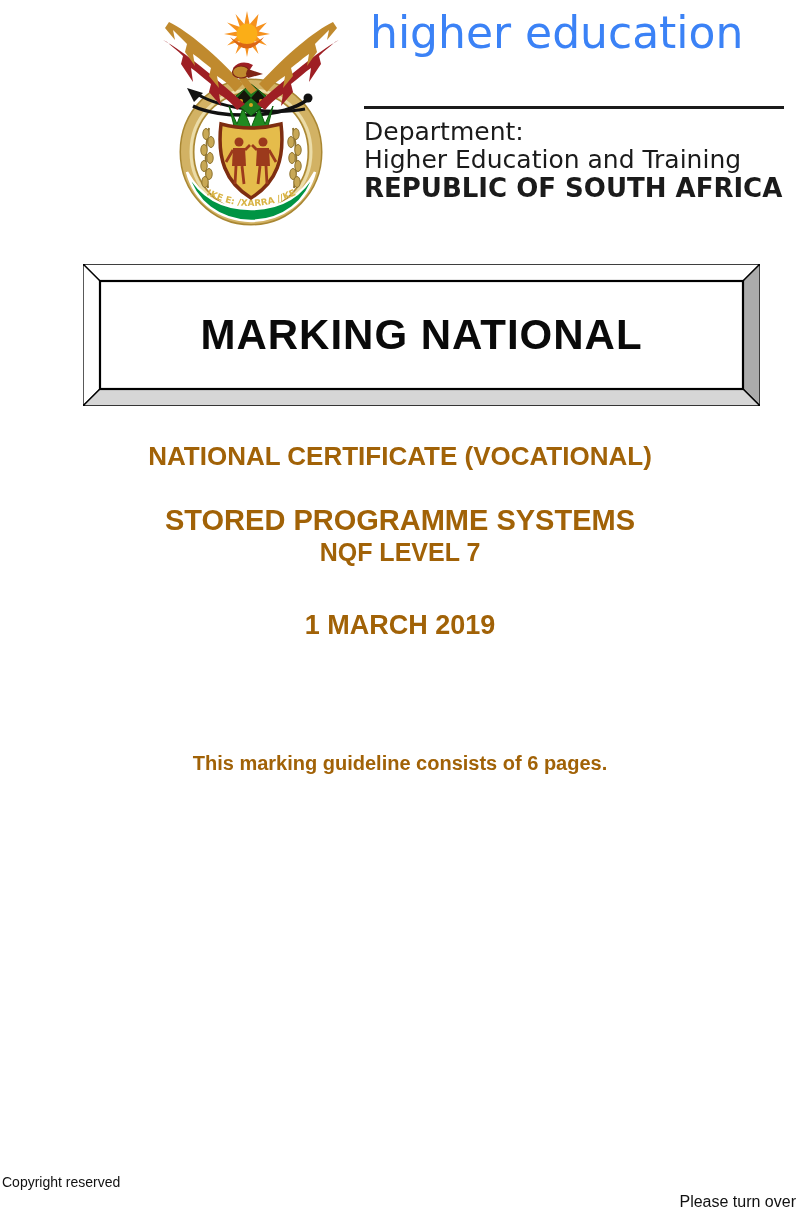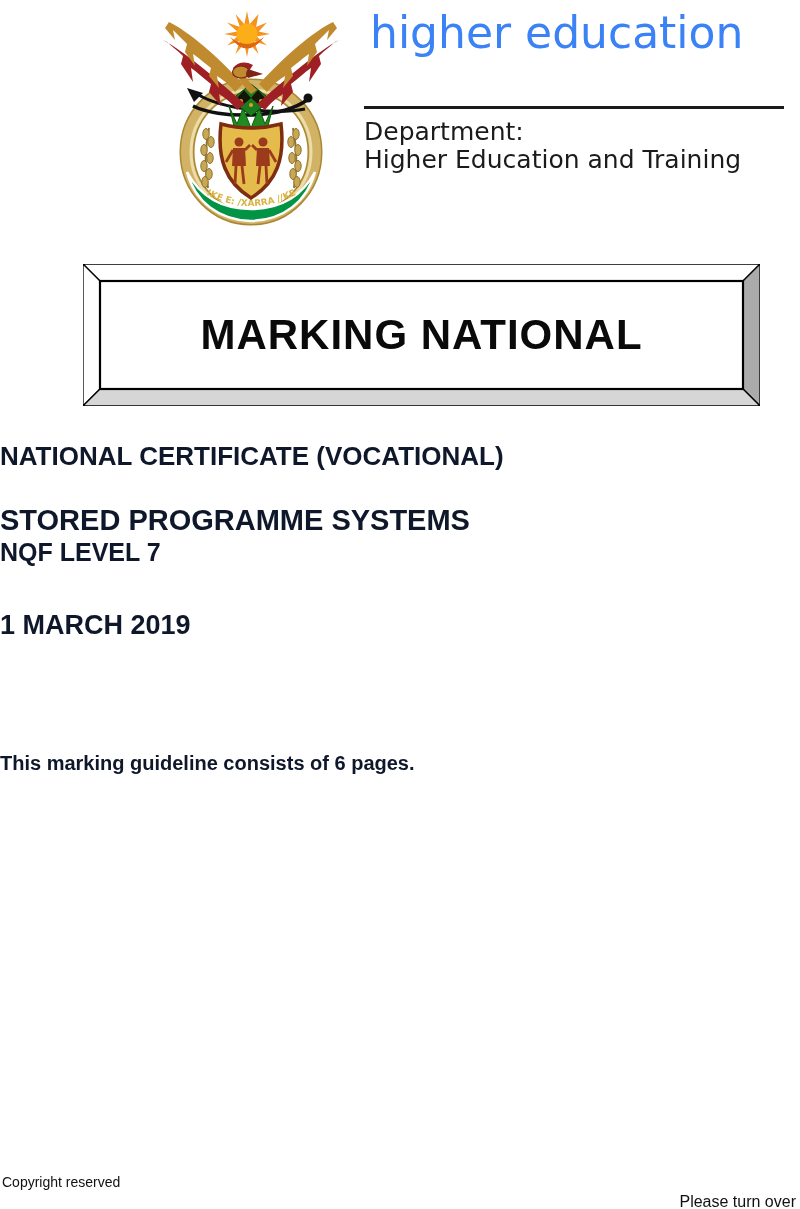--- a/index.html
+++ b/index.html
@@ -18,21 +18,21 @@
   .dept-country{font-weight:bold;font-size:26px;}
 
   
   .frame{position:absolute;left:83px;top:264px;width:677px;height:142px;}
   .frame svg{position:absolute;left:0;top:0;width:677px;height:142px;}
   .frame-label{position:absolute;left:19px;top:19px;right:19px;bottom:19px;
                display:flex;align-items:center;justify-content:center;
                font-size:42px;font-weight:bold;letter-spacing:1px;color:#0a0a0a;white-space:nowrap;}
 
   
-  .h-center{position:absolute;left:0;width:800px;text-align:left;font-weight:bold;color:#0f172a;white-space:nowrap;}
+  .h-center{position:absolute;left:0;width:800px;text-align:center;font-weight:bold;color:#a16207;white-space:nowrap;}
   .h-cert{top:441px;font-size:26px;}
   .h-subject{top:504px;font-size:29px;}
   .h-level{top:538px;font-size:25px;}
   .h-date{top:610px;font-size:27px;}
   .h-note{top:752px;font-size:20px;}
 
   
   .foot-left{position:absolute;left:2px;top:1174px;font-size:14px;color:#111;}
   .foot-right{position:absolute;right:4px;top:1193px;font-size:16px;color:#111;}
 </style>
@@ -117,20 +117,21 @@
     </g>
   </svg>
 
   <div class="wordmark">
     <div>higher education</div>
   </div>
   <div class="hdr-divider"></div>
   <div class="dept-block">
     <div>Department:</div>
     <div>Higher Education and Training</div>
+    <div class="dept-country">REPUBLIC OF SOUTH AFRICA</div>
   </div>
 
   <div class="frame">
     <svg viewBox="0 0 677 142" preserveAspectRatio="none" aria-hidden="true">
       <polygon points="0,0 677,0 660,17 17,17" fill="#ffffff" stroke="#000" stroke-width="1.3"></polygon>
       <polygon points="0,0 17,17 17,125 0,142" fill="#ffffff" stroke="#000" stroke-width="1.3"></polygon>
       <polygon points="677,0 660,17 660,125 677,142" fill="#ababab" stroke="#000" stroke-width="1.3"></polygon>
       <polygon points="0,142 17,125 660,125 677,142" fill="#d6d6d6" stroke="#000" stroke-width="1.3"></polygon>
       <rect x="17" y="17" width="643" height="108" fill="#ffffff" stroke="#000" stroke-width="2.2"></rect>
     </svg>

